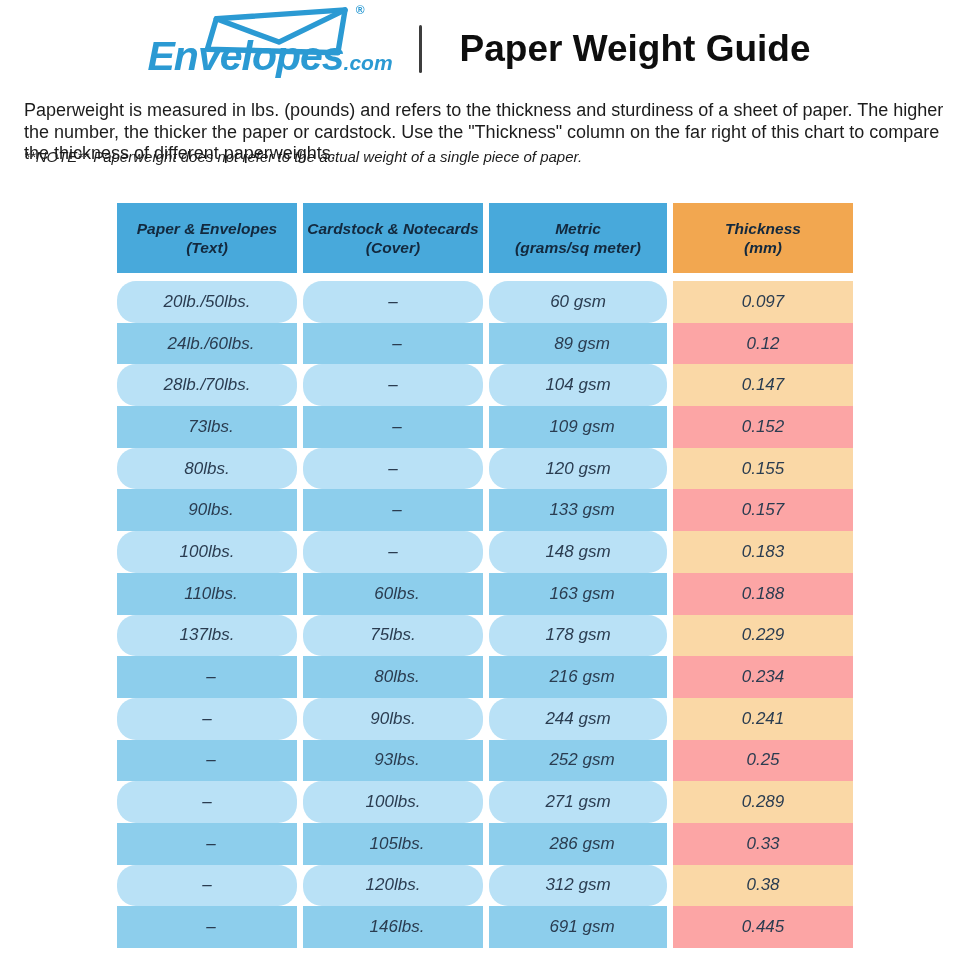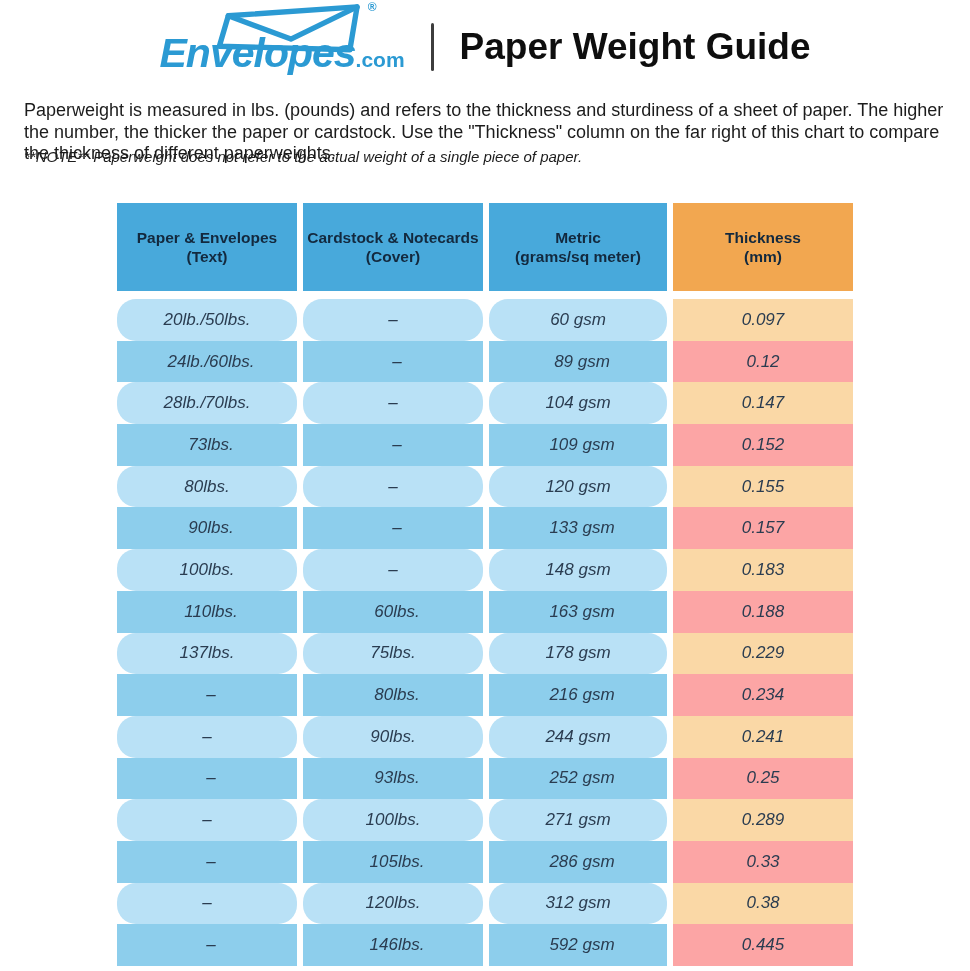--- a/index.html
+++ b/index.html
@@ -11,46 +11,46 @@
   .brand-row{
     position:absolute;top:16px;left:0;width:100%;
     display:flex;justify-content:center;align-items:center;gap:26px;
   }
   .logo{position:relative;padding-top:14px;white-space:nowrap;}
   .logo-main{
     font-size:41px;font-weight:bold;font-style:italic;color:#2b9ad3;
     letter-spacing:-1px;
   }
   .logo-tld{
-    font-size:21px;font-weight:bold;color:#2b9ad3;
+    font-size:21px;font-weight:bold;font-style:italic;color:#2b9ad3;
   }
   .env-icon{position:absolute;left:54px;top:-14px;width:152px;height:58px;}
   .reg{position:absolute;right:28px;top:-16px;font-size:12px;color:#2b9ad3;font-weight:bold;}
   .divider{width:3px;height:48px;background:#3d3d3d;border-radius:2px;}
   .title{
-    margin:0;font-size:37px;font-weight:bold;color:#0e0e0e;letter-spacing:0px;
+    margin:12px;font-size:37px;font-weight:bold;color:#0e0e0e;letter-spacing:0px;
   }
   
   .intro{
     position:absolute;top:100px;left:24px;width:922px;margin:0;
     font-size:18px;line-height:21.5px;color:#1c1c1c;
   }
   .note{
     position:absolute;top:148px;left:24px;width:900px;margin:0;
     font-size:15px;font-style:italic;color:#1c1c1c;
   }
   
   .pwtable{position:absolute;top:203px;left:117px;width:736px;}
   .thead,.tr{
     display:grid;grid-template-columns:180px 180px 178px 180px;column-gap:6px;
   }
   .thead{margin-bottom:8px;}
   .th{
-    height:88px;display:flex;flex-direction:column;justify-content:center;align-items:center;
-    font-weight:bold;font-size:15.5px;line-height:19px;color:#13293e;text-align:center;
+    height:70px;display:flex;flex-direction:column;justify-content:center;align-items:center;
+    font-weight:bold;font-size:15.5px;line-height:19px;color:#13293e;text-align:center;font-style:italic;
   }
   .th-blue{background:#48a9db;}
   .th-orange{background:#f2a750;}
   .tr{height:41.7px;}
   .td{
     display:flex;align-items:center;justify-content:center;
     font-size:17px;font-style:italic;color:#2a3c50;
   }
   .tr-light .td-blue{background:#b9e1f6;border-radius:19px;}
   .tr-light .td-orange{background:#fad8a6;}
@@ -184,19 +184,19 @@
         </div>
         <div class="tr tr-light">
           <div class="td td-blue">–</div>
           <div class="td td-blue">120lbs.</div>
           <div class="td td-blue">312 gsm</div>
           <div class="td td-orange">0.38</div>
         </div>
         <div class="tr tr-dark">
           <div class="td td-blue">–</div>
           <div class="td td-blue">146lbs.</div>
-          <div class="td td-blue">592 gsm</div>
+          <div class="td td-blue">691 gsm</div>
           <div class="td td-orange">0.445</div>
         </div>
       </div>
   </div>
 
 </div>
 
 </body></html>

